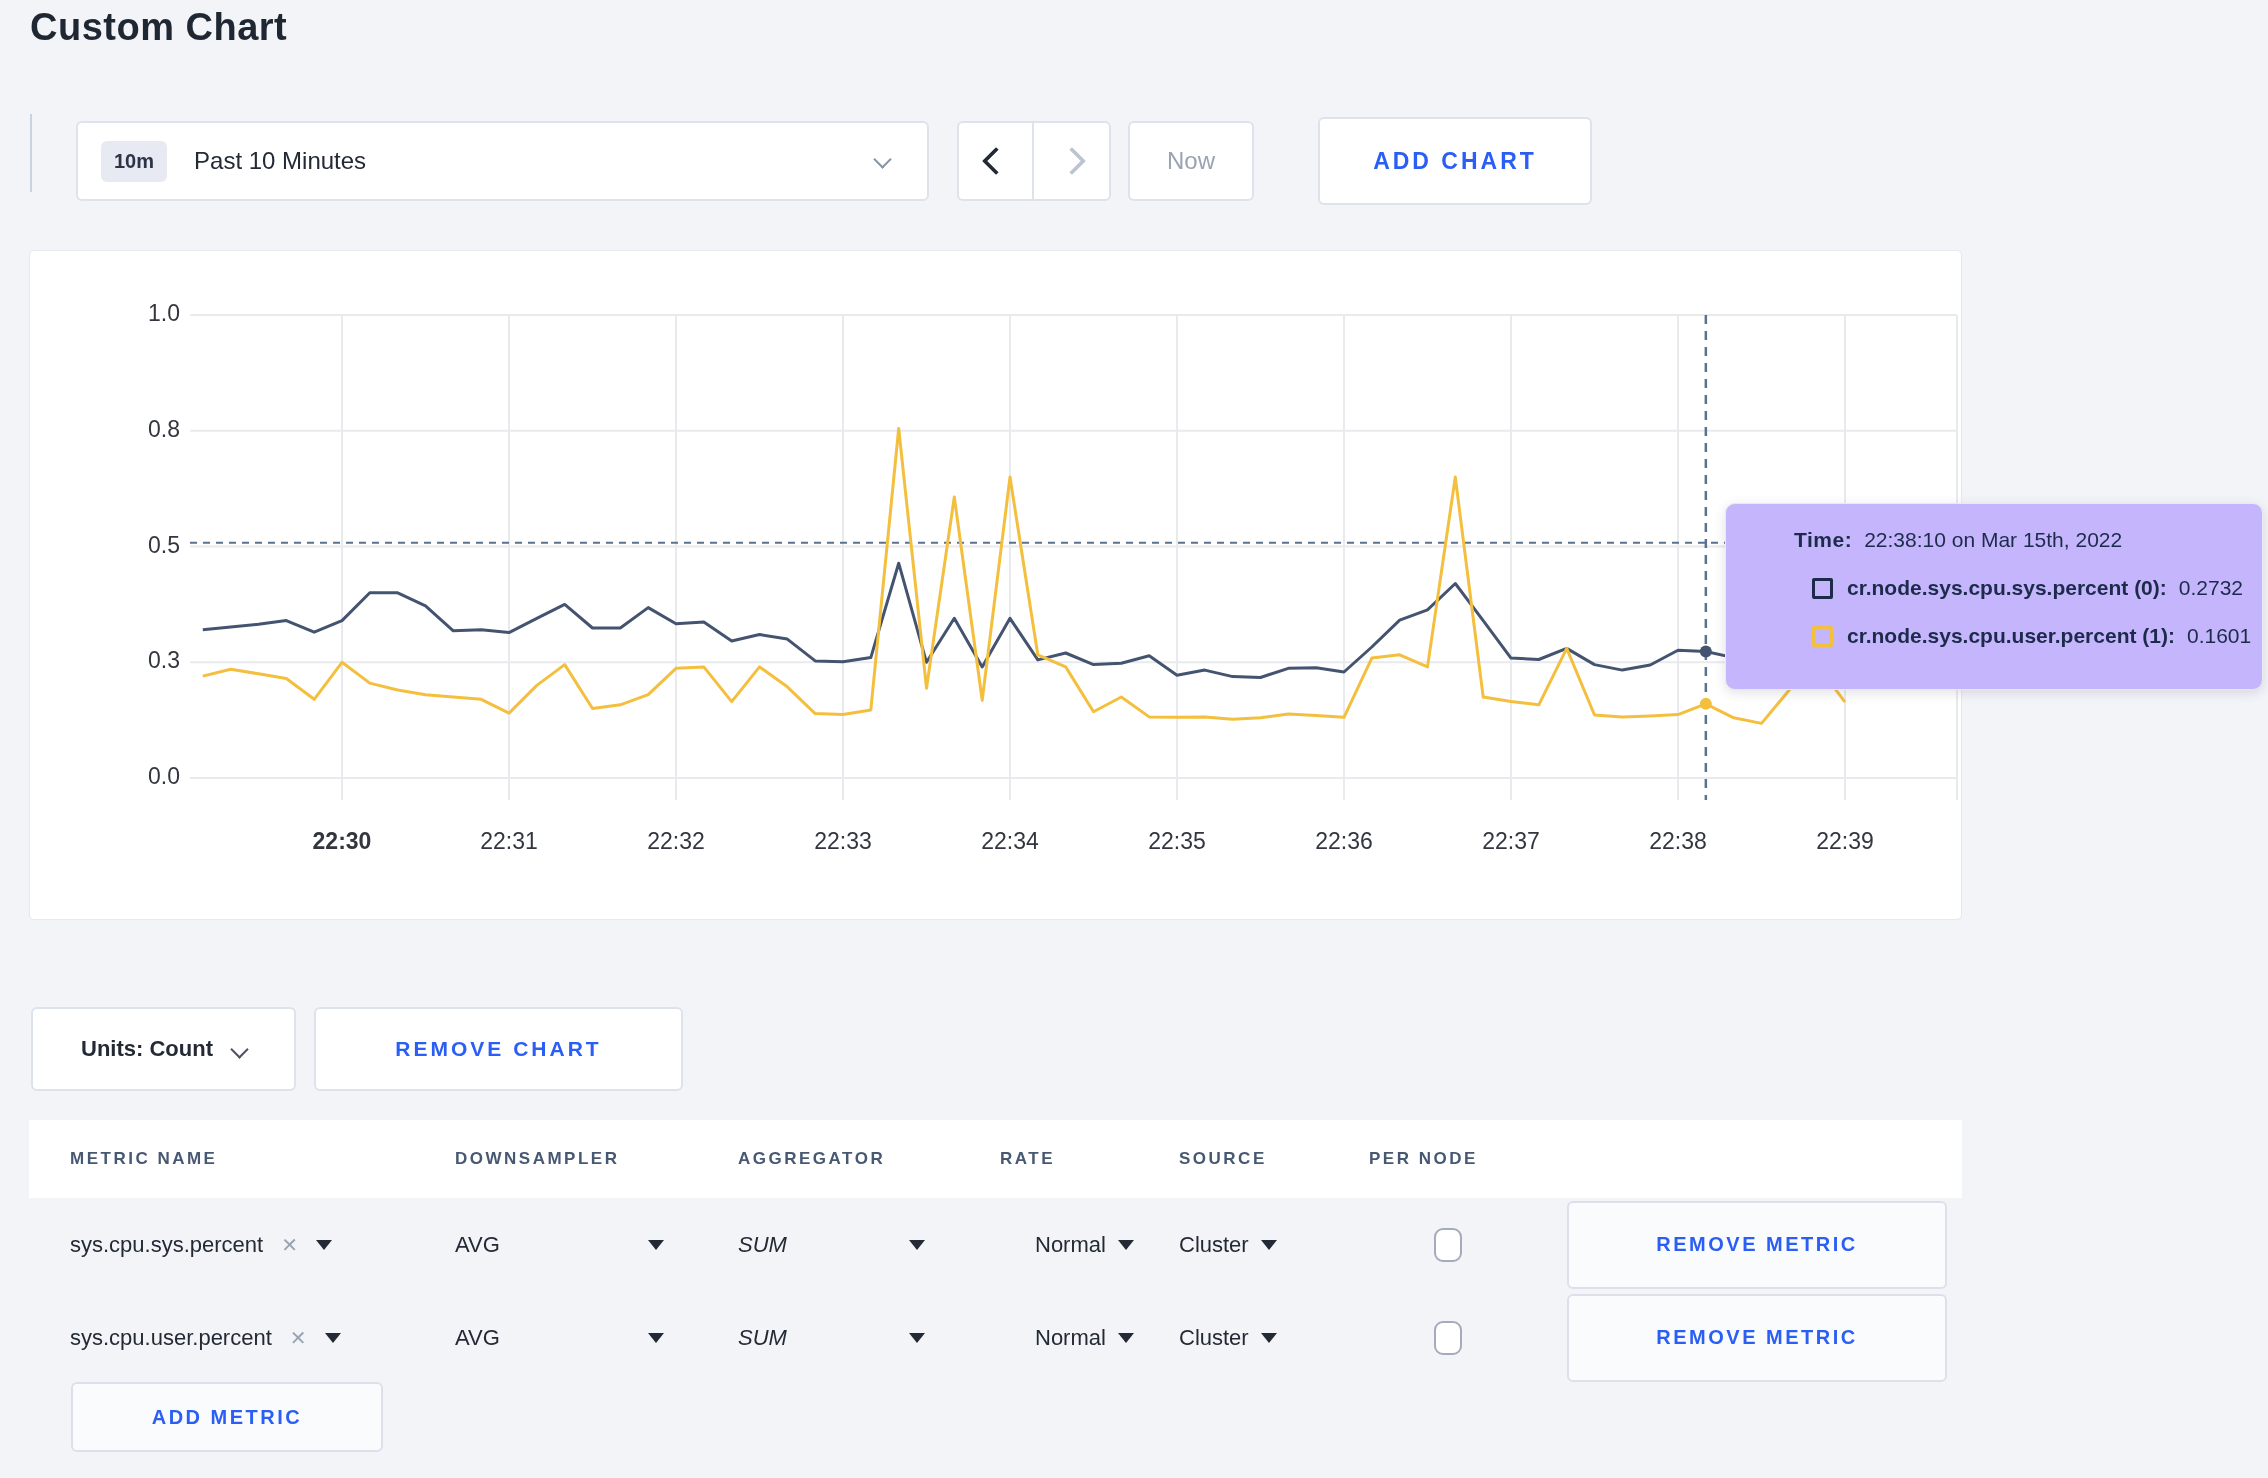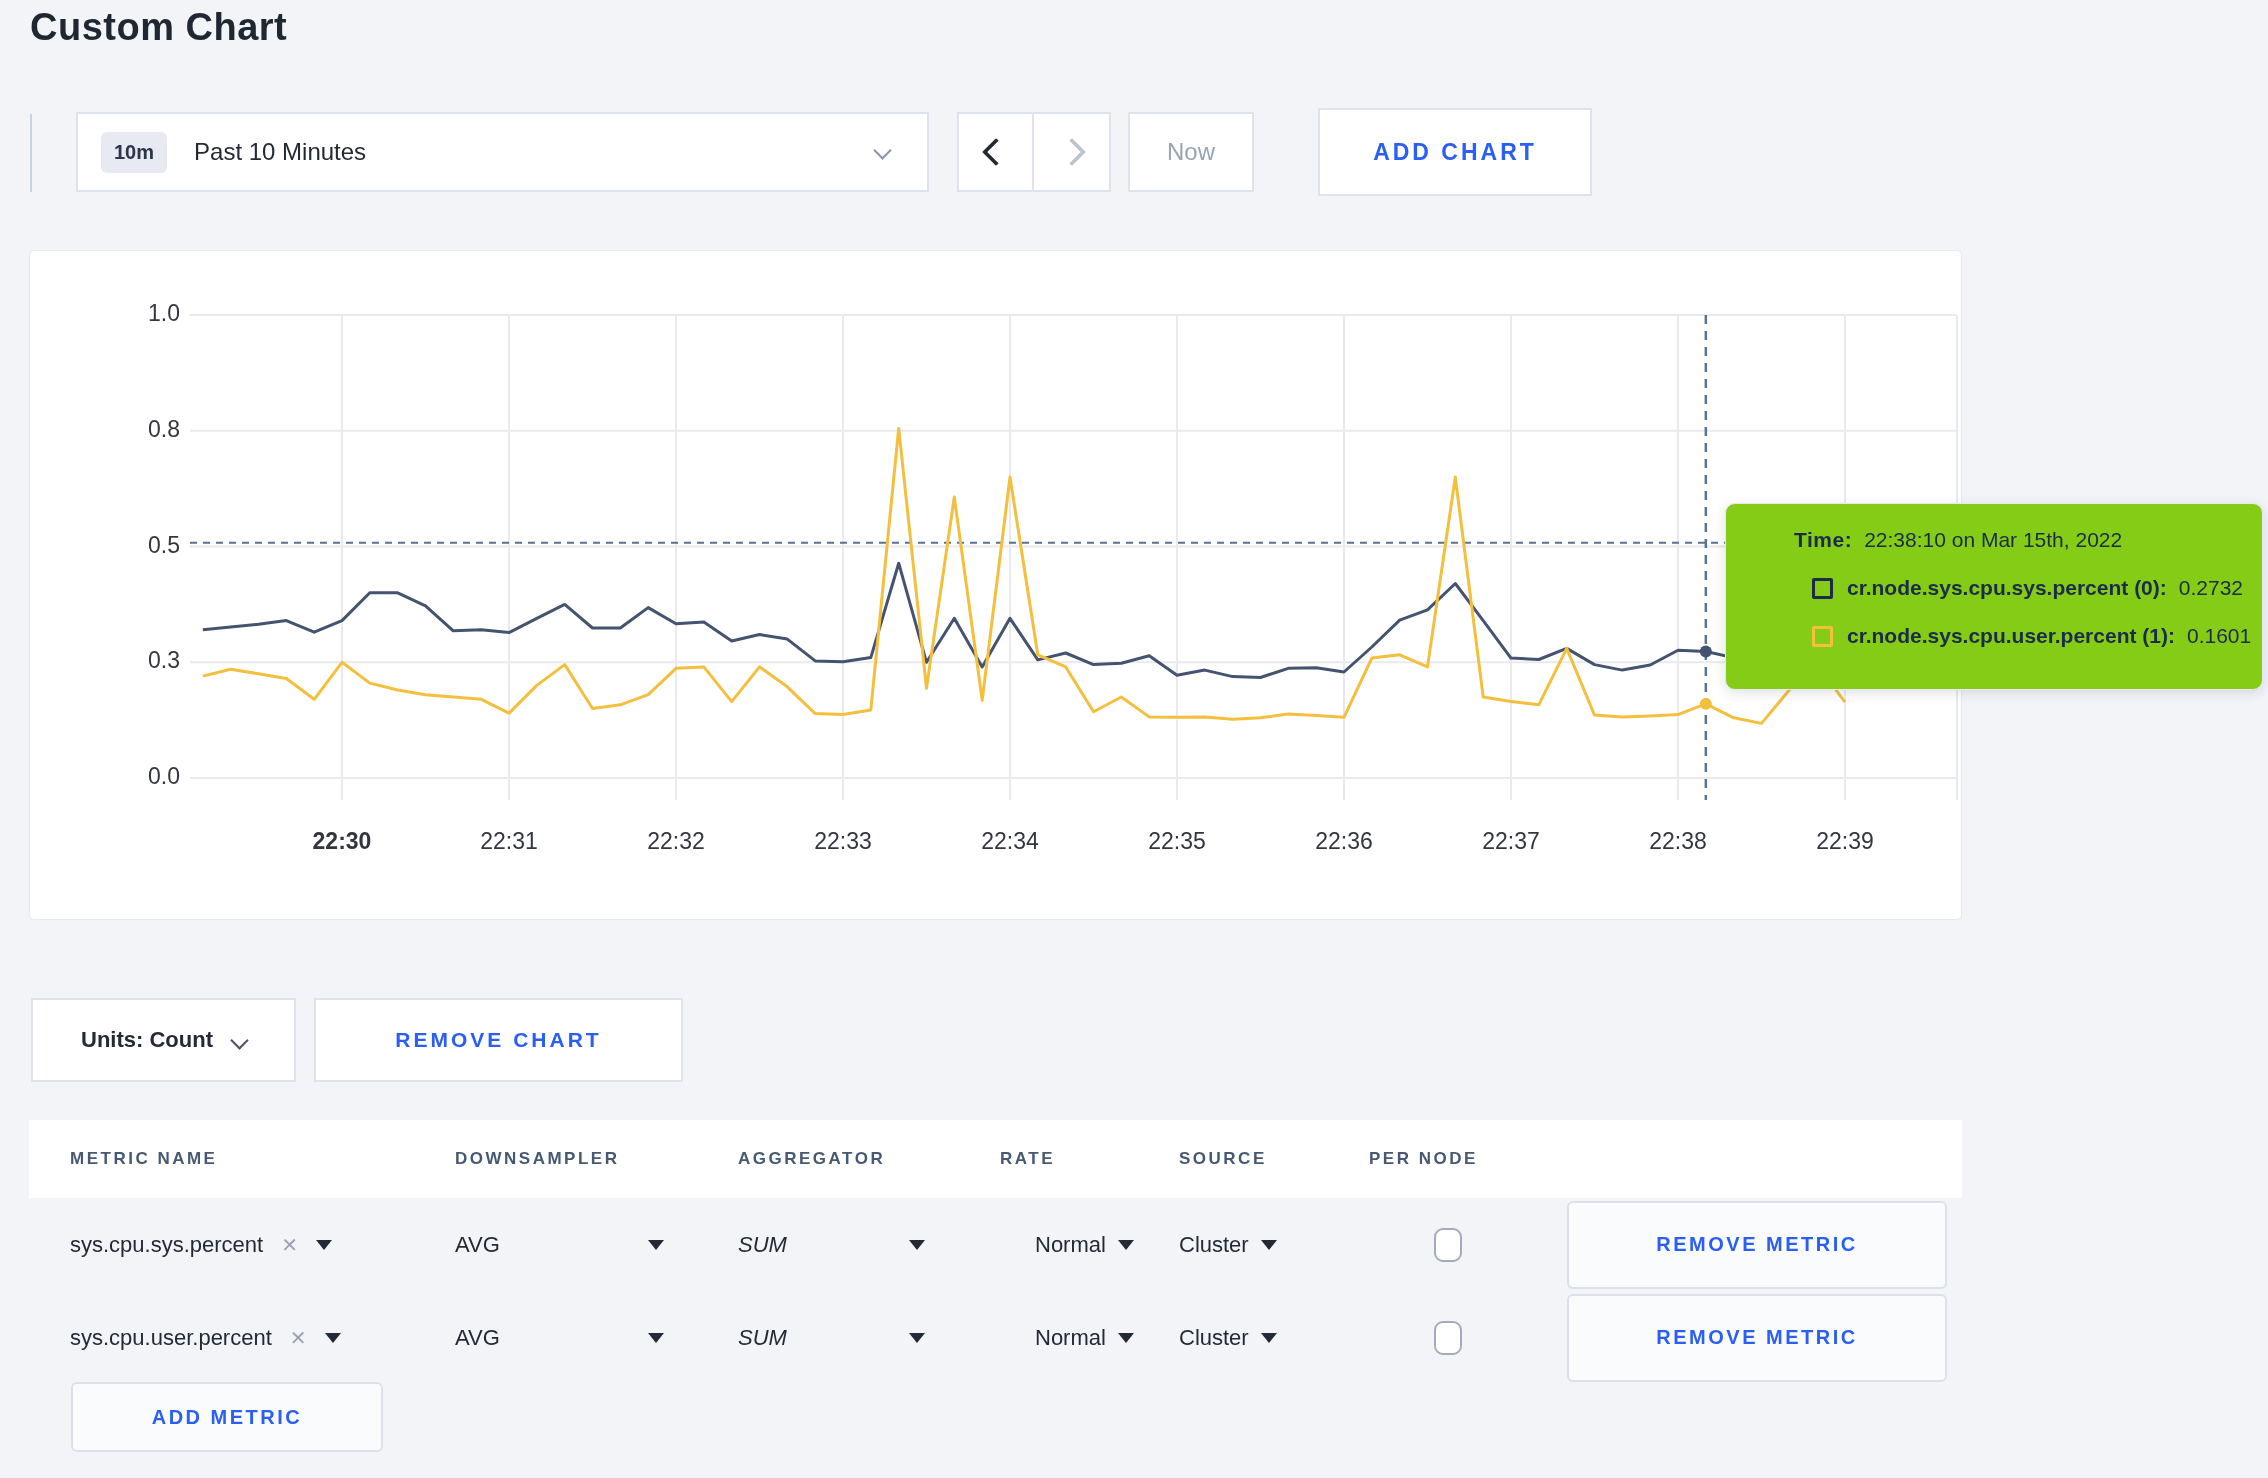--- a/index.html
+++ b/index.html
@@ -10,22 +10,22 @@
     color:#242a35;
   }
   .abs{position:absolute;}
   
   #page-title{
     left:30px;top:6px;font-size:38px;font-weight:600;color:#1f2733;letter-spacing:.5px;
   }
   
   #toolbar-rule{left:30px;top:114px;width:2px;height:78px;background:#c9d2e0;}
   .btnbox{
-    background:#ffffff;border:2px solid #dde2eb;border-radius:0;box-sizing:border-box;
-    display:flex;align-items:center;
+    background:#ffffff;border:2px solid #dde2eb;border-radius:6px;box-sizing:border-box;
+    display:flex;align-items:center;margin-top:9px;
   }
   #timeframe-select{left:76px;top:112px;width:853px;height:80px;cursor:pointer;}
   #time-badge{
     margin-left:23px;background:#e7e9f3;border-radius:6px;padding:9px 13px;
     font-size:20px;font-weight:bold;color:#2d3448;
   }
   #time-label{margin-left:27px;font-size:24px;color:#242a35;}
   .chev{display:inline-block;width:11px;height:11px;border-right:2px solid #8a93a8;border-bottom:2px solid #8a93a8;}
   .chev.down{transform:rotate(45deg);}
   #timeframe-chevron{position:absolute;right:38px;top:30px;}
@@ -45,21 +45,21 @@
     left:29px;top:250px;width:1933px;height:670px;background:#ffffff;
     border:1px solid #e4e8ef;border-radius:5px;box-sizing:border-box;
   }
   #chart-svg{left:29px;top:250px;}
   .axis-label{position:absolute;font-size:23px;color:#33363e;}
   .y-label{width:110px;text-align:right;}
   .x-label{width:120px;text-align:center;}
   
   #chart-tooltip{
     left:1725px;top:503px;width:538px;height:187px;box-sizing:border-box;
-    background:#84cc16;border:1px solid #e8eaf0;border-radius:10px;
+    background:#c4b5fd;border:1px solid #e8eaf0;border-radius:10px;
     box-shadow:0 3px 12px rgba(40,50,80,.14);
     padding:24px 0 0 38px;font-size:21px;color:#1c2b4a;z-index:5;
   }
   #tooltip-time-row{margin-left:30px;}
   #tooltip-time-label{font-weight:bold;letter-spacing:.5px;}
   #tooltip-time-value{margin-left:12px;}
   .tooltip-series-row{display:flex;align-items:center;margin-top:24px;margin-left:48px;}
   .swatch{width:15px;height:15px;border-radius:2px;border:3px solid #1c2b4a;margin-right:14px;flex:none;}
   .tt-label{font-weight:bold;}
   .tt-value{margin-left:12px;}

